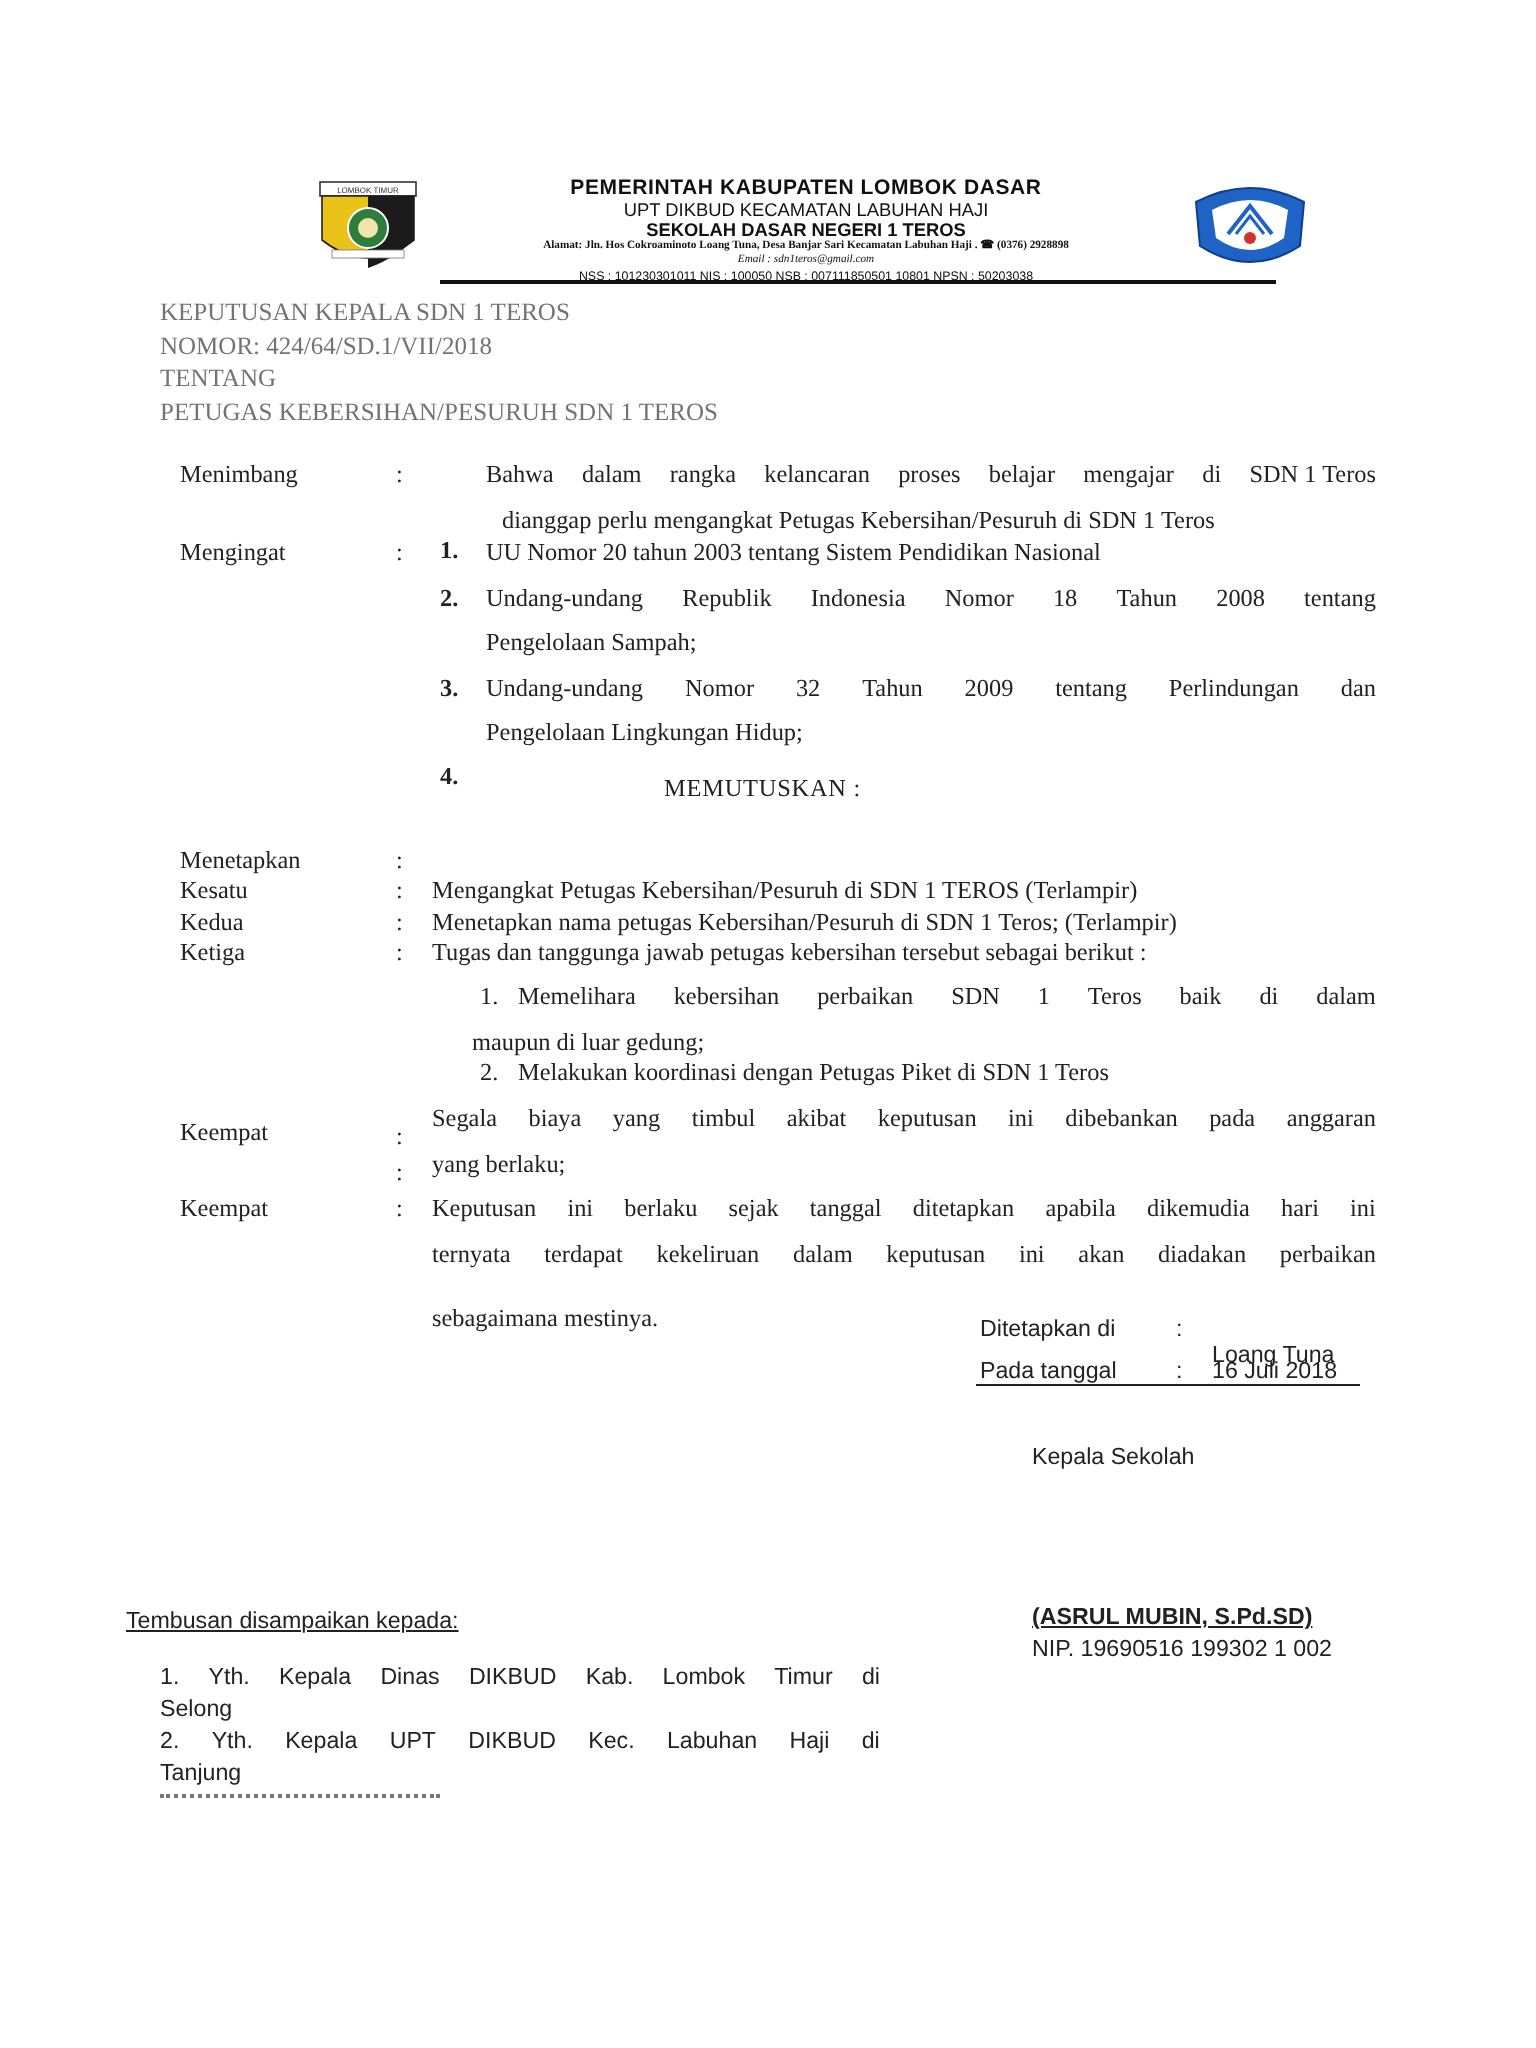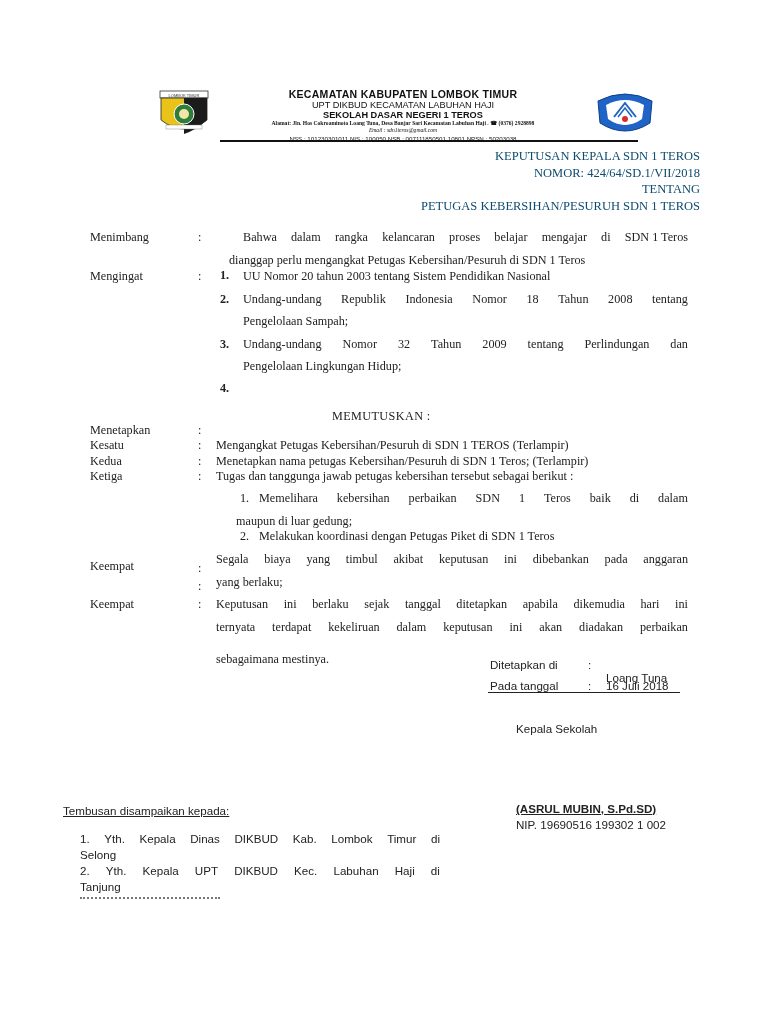--- a/index.html
+++ b/index.html
@@ -15,21 +15,21 @@
     .lh-text { position: absolute; left: 58px; top: 0; width: 380px; text-align: center; font-family: "Liberation Sans", sans-serif; color: #111; }
     .lh-line1 { font-size: 10.5px; font-weight: bold; letter-spacing: 0.3px; line-height: 12px; }
     .lh-line2 { font-size: 9.2px; line-height: 10px; }
     .lh-line3 { font-size: 9.2px; line-height: 10px; font-weight: bold; }
     .lh-addr { font-family: "Liberation Serif", serif; font-size: 5.6px; font-weight: bold; line-height: 7px; white-space: nowrap; margin-left: -40px; width: 460px; }
     .lh-email { font-family: "Liberation Serif", serif; font-size: 5.6px; font-style: italic; line-height: 6px; }
     .lh-nss { font-size: 6.2px; line-height: 9px; margin-top: 1px; }
     .header-rule { position: absolute; left: 220px; top: 140px; width: 418px; border-top: 2px solid #111; }
 
     
-    .title-block { position: absolute; left: 80px; top: 148px; width: 620px; text-align: right; font-size: 12.5px; line-height: 16.5px; color: #0c4a6e; }
+    .title-block { position: absolute; left: 80px; top: 148px; width: 620px; text-align: left; font-size: 12.5px; line-height: 16.5px; color: #737373; }
 
     
     .row { position: absolute; font-size: 12.2px; color: #222; white-space: nowrap; }
     .lbl { position: absolute; left: 90px; font-size: 12.2px; }
     .colon { position: absolute; left: 198px; font-size: 12.2px; }
     .justify-line { position: absolute; display: flex; justify-content: space-between; font-size: 12.2px; white-space: nowrap; }
     .plain-line { position: absolute; font-size: 12.2px; white-space: nowrap; }
     .num { position: absolute; left: 220px; font-weight: bold; font-size: 12.2px; }
     .center-head { position: absolute; left: 332px; font-size: 12.2px; letter-spacing: 0.4px; }
 
@@ -48,21 +48,21 @@
       <rect x="2" y="1" width="48" height="7" fill="#fff" stroke="#333" stroke-width="0.8"></rect>
       <text x="26" y="6.5" font-size="4" text-anchor="middle" fill="#333" font-family="Liberation Sans, sans-serif">LOMBOK TIMUR</text>
       <path d="M3 8 L49 8 L49 30 Q26 48 3 30 Z" fill="#e9c21a" stroke="#222" stroke-width="0.8"></path>
       <path d="M26 8 L49 8 L49 30 Q38 40 26 44 Z" fill="#1b1b1b"></path>
       <circle cx="26" cy="24" r="10" fill="#2f7d3a" stroke="#fff" stroke-width="1"></circle>
       <circle cx="26" cy="24" r="5" fill="#f1e6a8"></circle>
       <rect x="8" y="35" width="36" height="4" fill="#fff" stroke="#777" stroke-width="0.4"></rect>
     </svg>
 
     <div class="lh-text">
-      <div class="lh-line1">KECAMATAN KABUPATEN LOMBOK TIMUR</div>
+      <div class="lh-line1">PEMERINTAH KABUPATEN LOMBOK DASAR</div>
       <div class="lh-line2">UPT DIKBUD KECAMATAN LABUHAN HAJI</div>
       <div class="lh-line3">SEKOLAH DASAR NEGERI 1 TEROS</div>
       <div class="lh-addr">Alamat: Jln. Hos Cokroaminoto Loang Tuna, Desa Banjar Sari Kecamatan Labuhan Haji . ☎ (0376) 2928898</div>
       <div class="lh-email">Email : sdn1teros@gmail.com</div>
       <div class="lh-nss">NSS : 101230301011 NIS : 100050 NSB : 007111850501 10801 NPSN : 50203038</div>
     </div>
 
     <svg class="logo-right" viewBox="0 0 66 48">
       <path d="M6 12 Q33 -2 60 12 L58 34 Q33 50 8 34 Z" fill="#1f63c6" stroke="#0d3f8a" stroke-width="1"></path>
       <path d="M14 16 Q33 6 52 16 L50 30 Q33 42 16 30 Z" fill="#ffffff"></path>
@@ -89,21 +89,21 @@
     <span>Bahwa</span>
     <span>dalam</span>
     <span>rangka</span>
     <span>kelancaran</span>
     <span>proses</span>
     <span>belajar</span>
     <span>mengajar</span>
     <span>di</span>
     <span>SDN 1 Teros</span>
   </div>
-  <div class="plain-line" style="top:253px; left:229px;">dianggap perlu mengangkat Petugas Kebersihan/Pesuruh di SDN 1 Teros</div>
+  <div class="plain-line" style="top:253px; left:251px;">dianggap perlu mengangkat Petugas Kebersihan/Pesuruh di SDN 1 Teros</div>
 
   <div class="row" style="top:269px; left:0; width:768px;">
     <span class="lbl">Mengingat</span>
     <span class="colon">:</span>
   </div>
   <span class="num" style="top:268px;">1.</span>
   <div class="plain-line" style="top:269px; left:243px;">UU Nomor 20 tahun 2003 tentang Sistem Pendidikan Nasional</div>
 
   <span class="num" style="top:292px;">2.</span>
   <div class="justify-line" style="top:292px; left:243px; width:445px;">
@@ -126,21 +126,21 @@
     <span>Tahun</span>
     <span>2009</span>
     <span>tentang</span>
     <span>Perlindungan</span>
     <span>dan</span>
   </div>
   <div class="plain-line" style="top:359px; left:243px;">Pengelolaan Lingkungan Hidup;</div>
 
   <span class="num" style="top:381px;">4.</span>
 
-  <div class="center-head" style="top:409px;">MEMUTUSKAN :</div>
+  <div class="center-head" style="top:387px;">MEMUTUSKAN :</div>
 
   <div class="row" style="top:423px; left:0; width:768px;">
     <span class="lbl">Menetapkan</span>
     <span class="colon">:</span>
   </div>
 
   <div class="row" style="top:438px; left:0; width:768px;">
     <span class="lbl">Kesatu</span>
     <span class="colon">:</span>
     <span style="position:absolute; left:216px;">Mengangkat Petugas Kebersihan/Pesuruh di  SDN 1 TEROS (Terlampir)</span>

